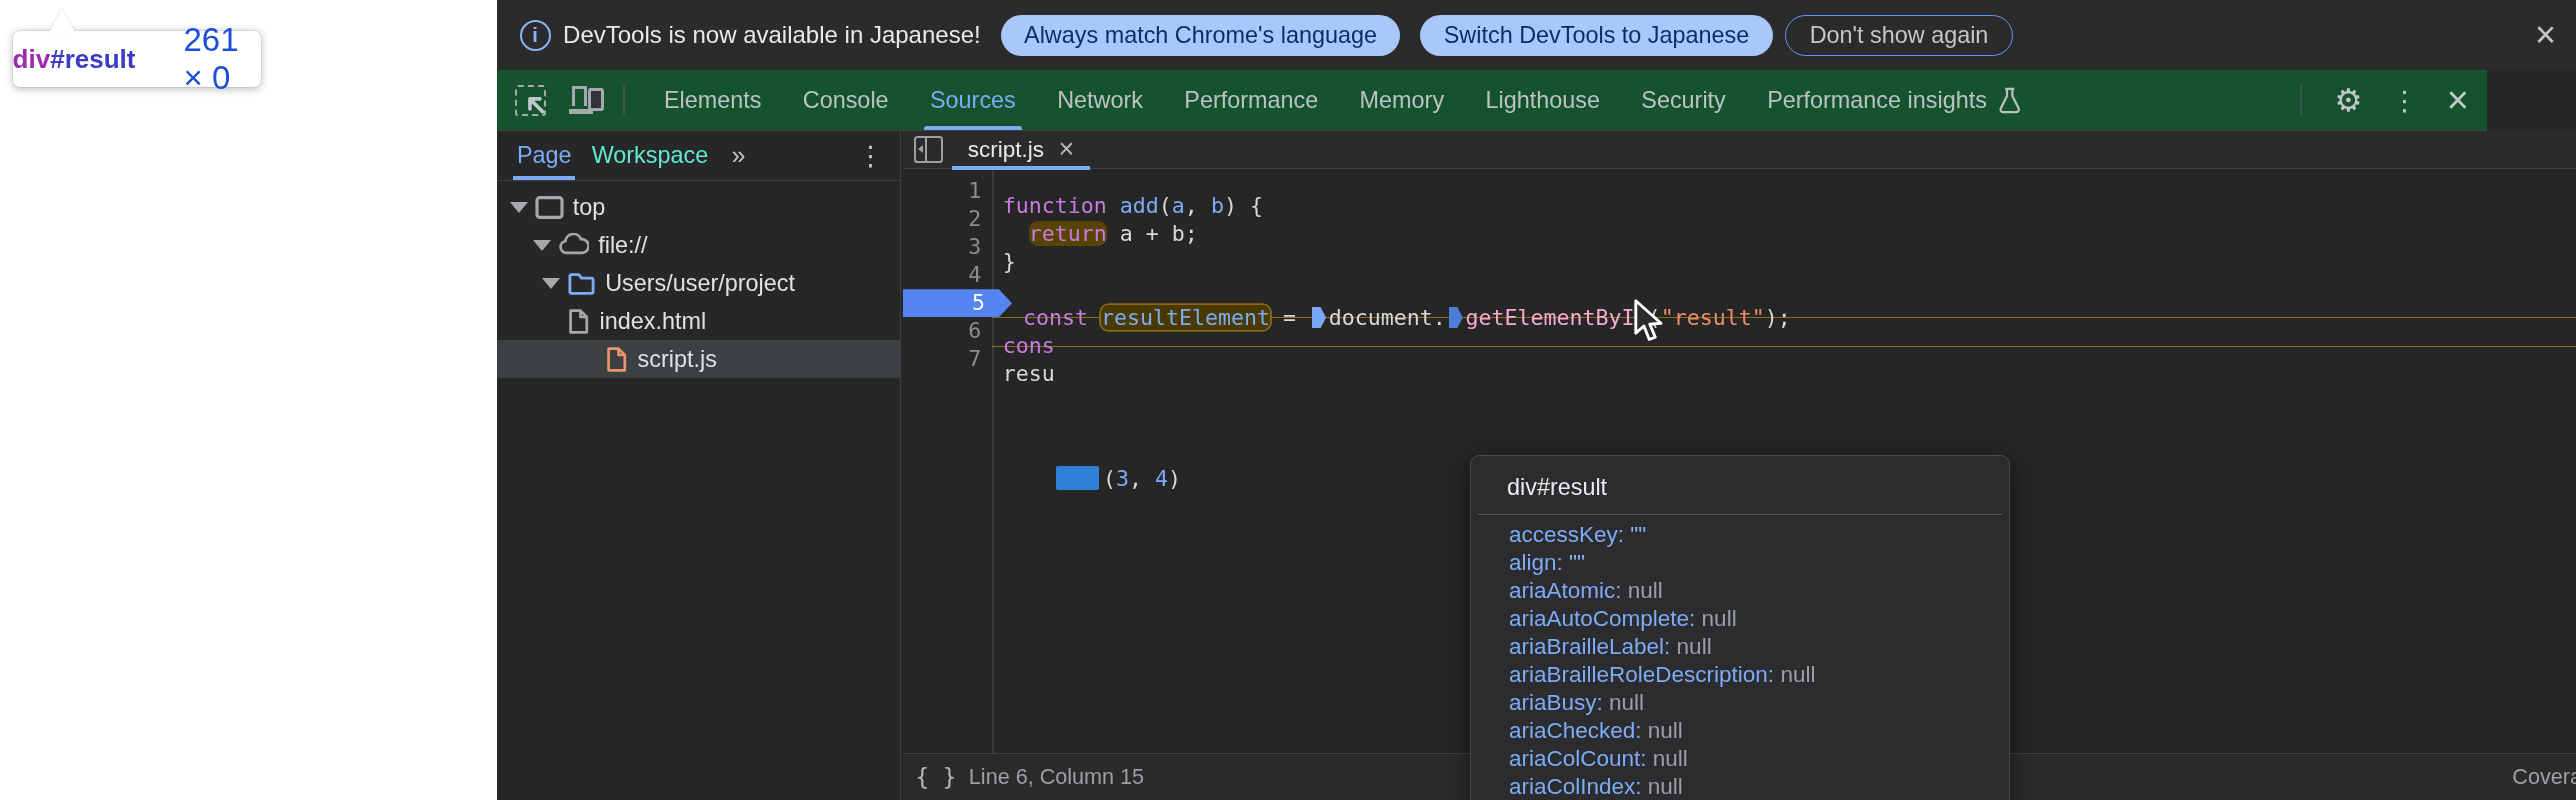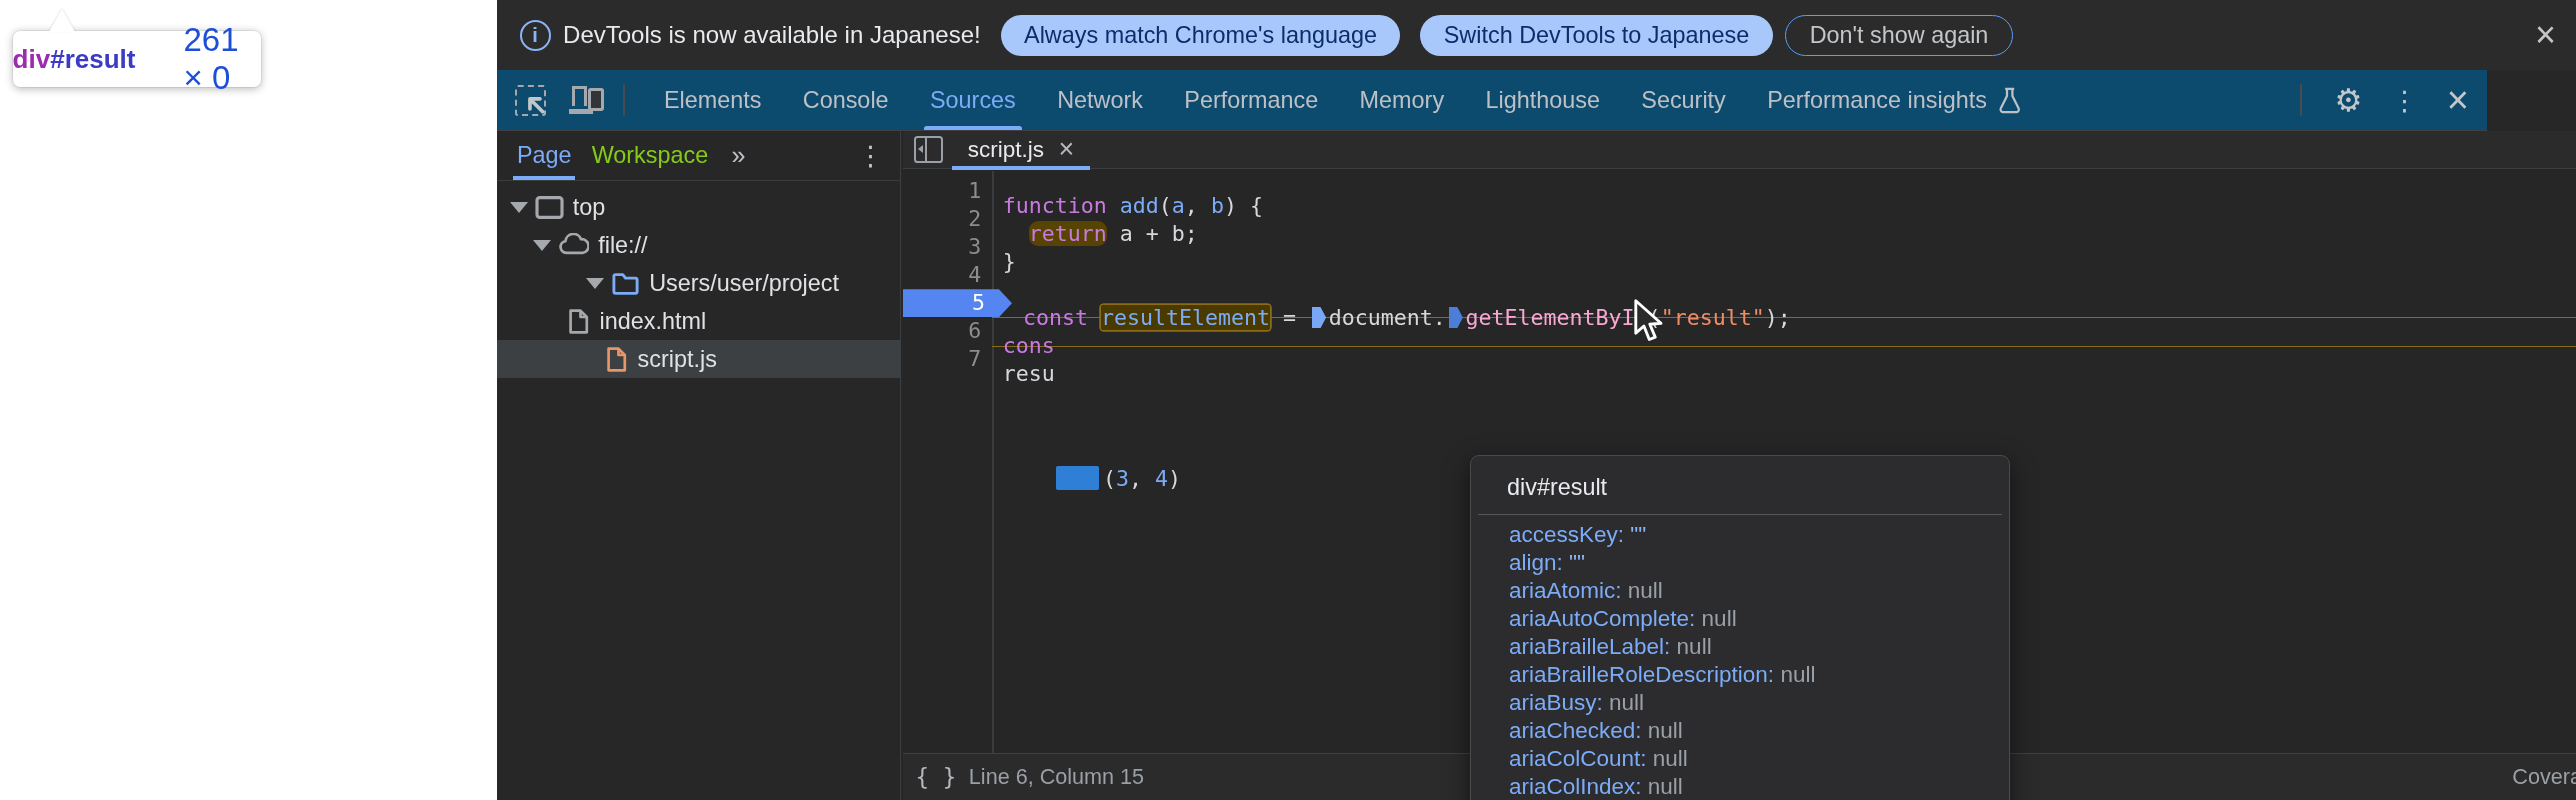--- a/index.html
+++ b/index.html
@@ -28,21 +28,21 @@
   .info-icon { width:31px; height:31px; border:2.7px solid #8ab4f8; border-radius:50%; margin-left:22.5px;
     color:#8ab4f8; font-size:20px; font-weight:700; display:flex; align-items:center; justify-content:center; flex:0 0 auto;}
   .notif-msg { font-size:24px; color:#e8eaed; margin-left:12.6px; white-space:nowrap; }
   .pill { height:41px; border-radius:20.7px; display:flex; align-items:center; padding:0 23.4px;
     font-size:23.4px; white-space:nowrap; cursor:default; }
   .pill.solid { background:#a8c7fa; color:#0c2d6b; margin-left:20px; }
   .pill.outline { background:transparent; color:#c3c6ca; border:1.8px solid #5c9cf5; margin-left:12.6px; }
   .notif-close { margin-left:auto; margin-right:20px; font-size:36px; color:#c4c7ca; line-height:1; cursor:default; }
 
   
-  .tabbar { position:absolute; left:0; top:70px; width:1990px; height:61px; background:#0c4a6e;
+  .tabbar { position:absolute; left:0; top:70px; width:1990px; height:61px; background:#14532d;
     border-bottom:1.8px solid #3f4043; display:flex; align-items:center; }
   .inspect-btn { width:31px; height:31px; margin-left:18px; position:relative; flex:0 0 auto; }
   .inspect-btn .dash { position:absolute; inset:0; border:2.7px dashed #a5a8ad; border-radius:2.7px; }
   .device-btn { width:36px; height:31px; margin-left:23.4px; position:relative; flex:0 0 auto; }
   .device-btn .base { position:absolute; left:0; bottom:1.8px; width:23.4px; height:4.5px; background:#a5a8ad; }
   .device-btn .screen { position:absolute; left:2.7px; top:1.8px; width:15.3px; height:20px; border:3.6px solid #a5a8ad; border-bottom:none;}
   .device-btn .phone { position:absolute; right:1.8px; top:3.6px; width:15.3px; height:23.4px; border:3.6px solid #a5a8ad; border-radius:2.7px; background:#333437;}
   .vsep { width:1.8px; height:32px; background:#4a4b4f; margin:0 18px; flex:0 0 auto; }
   .tabs { display:flex; align-items:center; height:100%; }
   .tab { font-size:23.4px; color:#bdc1c6; padding:0 20.7px; height:100%; display:flex; align-items:center; position:relative; white-space:nowrap; cursor:default;}
@@ -50,21 +50,21 @@
   .tab.active::after { content:""; position:absolute; left:14.4px; right:14.4px; bottom:0; height:4.5px; background:#7cacf8; border-radius:2.7px 2.7px 0 0; }
   .flask { margin-left:10.8px; }
   .tabbar-right { margin-left:auto; display:flex; align-items:center; }
   .icon-btn { color:#c4c7ca; font-family:"DejaVu Sans", sans-serif; font-size:31px; margin:0 14.4px; cursor:default; line-height:1;}
   .icon-btn.dots { font-size:27px; letter-spacing:0; }
   .icon-btn.x { font-size:38px; margin-right:18px; font-family:"Liberation Sans",sans-serif;}
 
   
   .navigator { position:absolute; left:0; top:131px; width:404px; height:669px; background:#272727; border-right:1.8px solid #3c3d40; }
   .nav-header { height:50px; border-bottom:1.8px solid #3c3d40; display:flex; align-items:center; position:relative;}
-  .nav-tab { font-size:23.4px; color:#84cc16; margin-left:20px; height:100%; display:flex; align-items:center; position:relative; cursor:default;}
+  .nav-tab { font-size:23.4px; color:#5eead4; margin-left:20px; height:100%; display:flex; align-items:center; position:relative; cursor:default;}
   .nav-tab.active { color:#7cacf8; }
   .nav-tab.active::after { content:""; position:absolute; left:-3.6px; right:-3.6px; bottom:0; height:3.6px; background:#7cacf8; }
   .nav-more { font-size:25px; color:#bdc1c6; margin-left:23.4px; letter-spacing:1.8px; cursor:default;}
   .nav-menu { margin-left:auto; margin-right:16px; color:#c4c7ca; font-size:27px; font-family:"DejaVu Sans",sans-serif; cursor:default;}
   .tree { padding-top:7.2px; }
   .tree-row { height:38px; display:flex; align-items:center; font-size:23.4px; color:#dfe1e5; white-space:nowrap; cursor:default;}
   .tree-row.selected { background:#3c4043; }
   .tri { width:0; height:0; flex:0 0 auto; }
   .tri.down { border-left:9px solid transparent; border-right:9px solid transparent; border-top:11.7px solid #a5a8ad; }
   .tree-ico { margin:0 9px 0 7.2px; flex:0 0 auto; display:flex; }
@@ -86,21 +86,21 @@
   .cl { height:28px; display:flex; align-items:center; position:relative; }
   .gut { width:89px; flex:0 0 auto; text-align:right; padding-right:10.8px; color:#8a8d91; position:relative; height:28px; line-height:28px;}
   .gut-border { position:absolute; left:89px; top:0; bottom:0; width:1.8px; background:#3a3b3e; }
   .code { padding-left:10.8px; white-space:pre; color:#d6d8db; height:28px; line-height:28px;margin-top:29px;}
   .kw { color:#c87ae0; }
   .vb { color:#7cacf8; }
   .fn { color:#f9a8d4; }
   .str { color:#ef8d67; }
   .num { color:#7cacf8; }
   .kw-hl { background:#574400; border-radius:9px; }
-  .var-box { background:#4a3a00; box-shadow:0 0 0 1.8px #8a6c17; border-radius:3px; }
+  .var-box { background:#4a3a00; box-shadow:0 0 0 1.8px #8a6c17; border-radius:8px; }
   .exec-chip { position:absolute; left:0; top:0; width:109px; height:28px; background:#5585f0;
     clip-path:polygon(0 0, 88% 0, 100% 50%, 88% 100%, 0 100%); color:#ffffff; text-align:right; padding-right:27px; line-height:28px;}
   .bp-marker { display:inline-block; width:14.4px; height:21.6px; vertical-align:-3.6px; margin:0 2.7px;
     clip-path:polygon(0 0, 60% 0, 100% 50%, 60% 100%, 0 100%); }
   .bp-marker.m1 { background:#79a7f5; }
   .bp-marker.m2 { background:#4c7ed8; }
   .paused-line-box { position:absolute; left:89px; right:0; top:146px; height:30px;
     border-top:1.8px solid #8a6c17; border-bottom:1.8px solid #8a6c17; pointer-events:none;}
   .sel-box { position:absolute; left:153px; top:149px; width:43px; height:24px; background:#2f7fd6; border-radius:1.8px;}
   .args-sliver { position:absolute; left:200px; top:148px; height:28px; line-height:28px; color:#7cacf8; }
@@ -199,21 +199,21 @@
         </div>
         <div class="tree-row" style="padding-left:36px;">
           <span class="tri down"></span>
           <span class="tree-ico">
               <svg width="31" height="23.4" viewBox="0 0 34 26">
                 <path d="M9 22 a6.5 6.5 0 0 1 -1 -12.9 a9 9 0 0 1 17.4 -2.2 a6.8 6.8 0 0 1 1.6 15.1 z" stroke="#a5a8ad" stroke-width="3" fill="none" stroke-linejoin="round"></path>
               </svg>
             </span>
           <span>file://</span>
         </div>
-        <div class="tree-row" style="padding-left:89px;">
+        <div class="tree-row" style="padding-left:45px;">
           <span class="tri down"></span>
           <span class="tree-ico">
               <svg width="29" height="25" viewBox="0 0 32 28">
                 <path d="M3 6 a2 2 0 0 1 2-2 h8 l3 4 h11 a2 2 0 0 1 2 2 v13 a2 2 0 0 1 -2 2 H5 a2 2 0 0 1 -2 -2 z" stroke="#7cacf8" stroke-width="3.2" fill="none" stroke-linejoin="round"></path>
               </svg>
             </span>
           <span>Users/user/project</span>
         </div>
         <div class="tree-row" style="padding-left:63px;">
           <span class="tree-ico">

